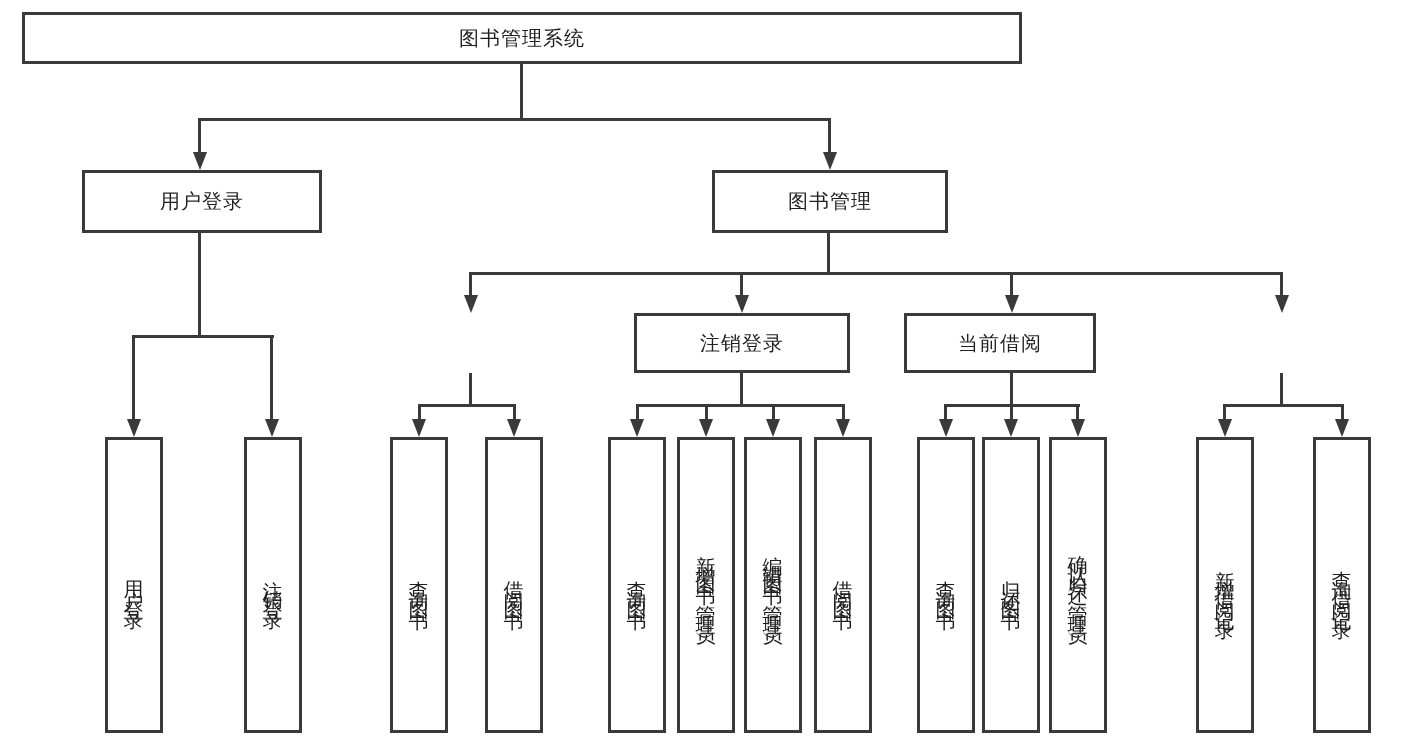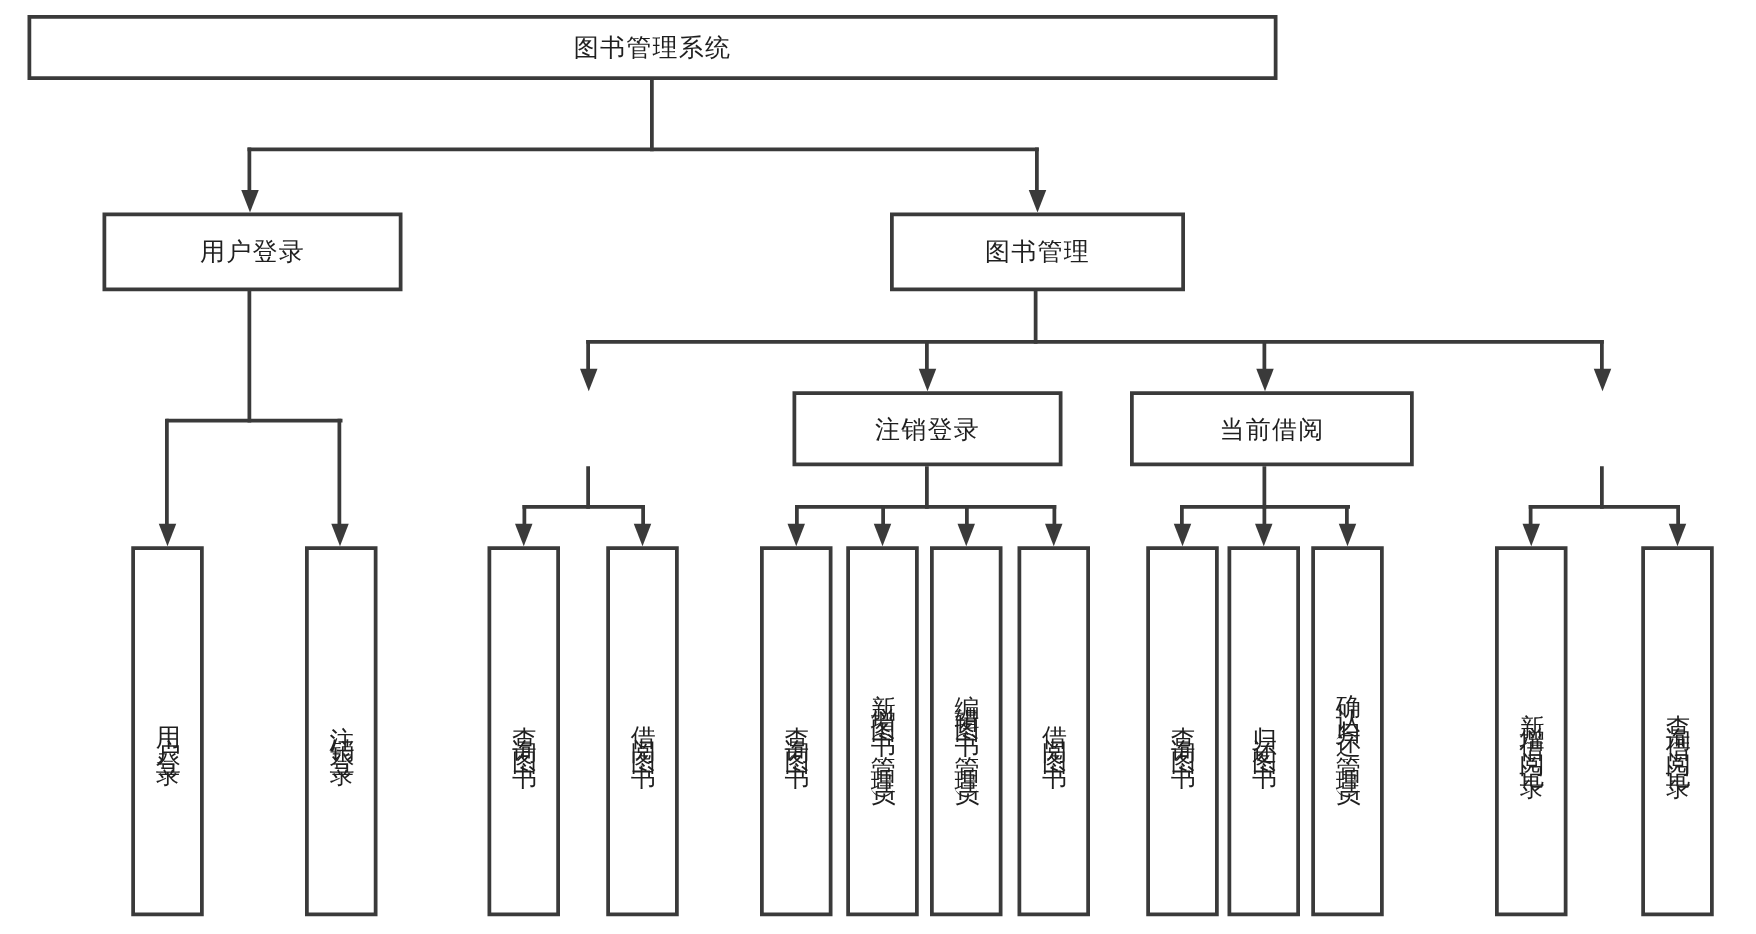--- a/index.html
+++ b/index.html
@@ -78,21 +78,21 @@
   <div class="vline" style="left:740px; top:272px; height:26px;"></div>
   <div class="arrowhead" style="left:735px; top:295px;"></div>
   <div class="vline" style="left:1010px; top:272px; height:26px;"></div>
   <div class="arrowhead" style="left:1005px; top:295px;"></div>
   <div class="vline" style="left:1280px; top:272px; height:26px;"></div>
   <div class="arrowhead" style="left:1275px; top:295px;"></div>
 
   <div class="node" style="left:634px; top:313px; width:216px; height:60px;">
     <span>注销登录</span>
   </div>
-  <div class="node" style="left:904px; top:313px; width:227px; height:60px;">
+  <div class="node" style="left:904px; top:313px; width:192px; height:60px;">
     <span>当前借阅</span>
   </div>
 
   <div class="vline" style="left:469px; top:373px; height:34px;"></div>
   <div class="hline" style="left:418px; top:404px; width:98px;"></div>
   <div class="vline" style="left:418px; top:404px; height:17px;"></div>
   <div class="arrowhead" style="left:412px; top:419px;"></div>
   <div class="vline" style="left:513px; top:404px; height:17px;"></div>
   <div class="arrowhead" style="left:507px; top:419px;"></div>
 

